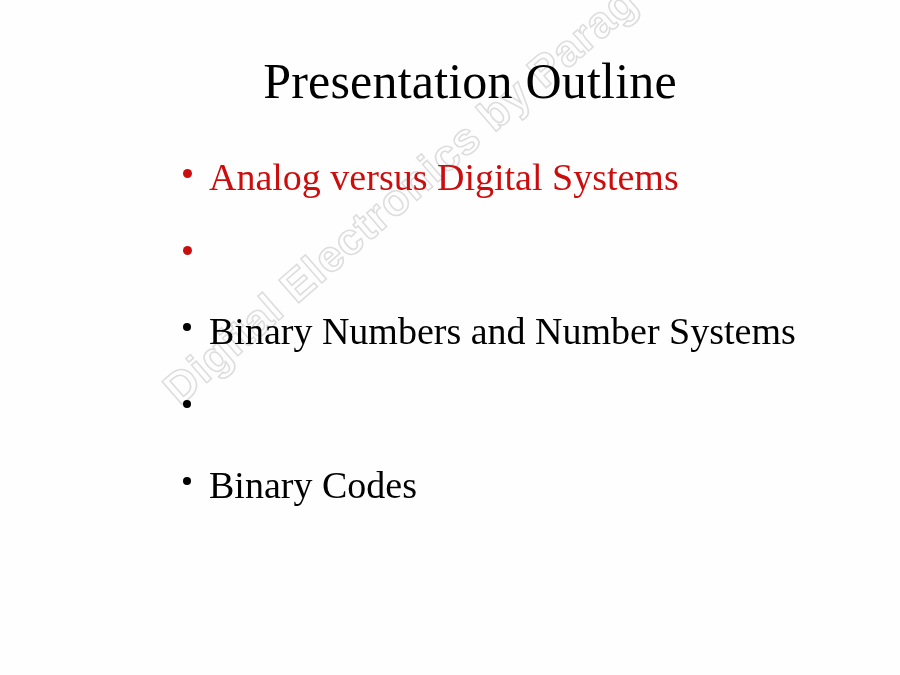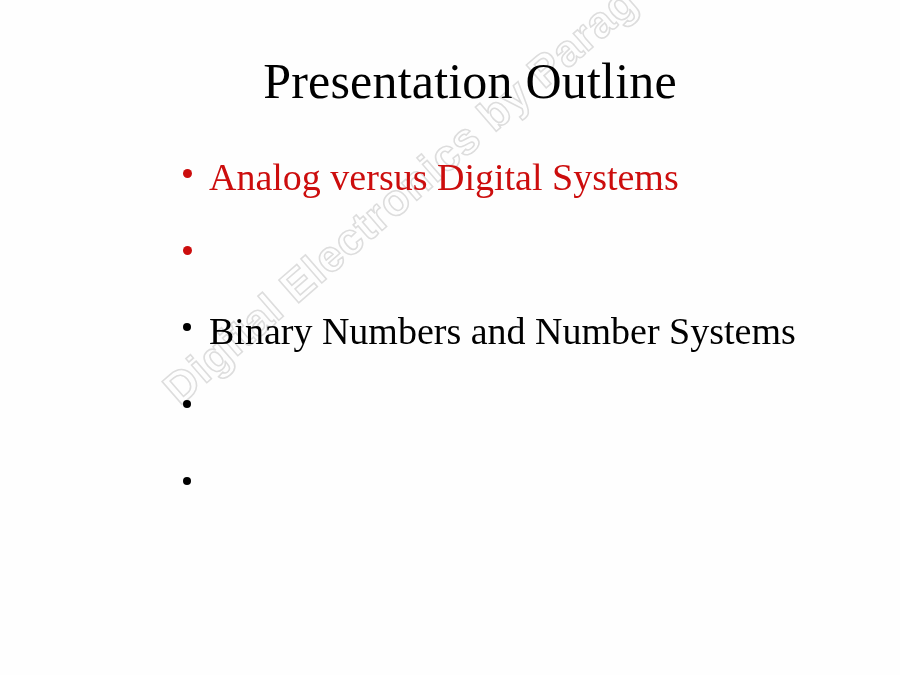--- a/index.html
+++ b/index.html
@@ -164,16 +164,17 @@
       <span class="bullet-marker">
         <span class="dot black"></span>
       </span>
     </div>
 
 
     <div class="bullet-row">
       <span class="bullet-marker">
         <span class="dot black"></span>
       </span>
+      <span class="bullet-text black">Binary Codes</span>
     </div>
 
   </div>
 </div>
 
 </body></html>

